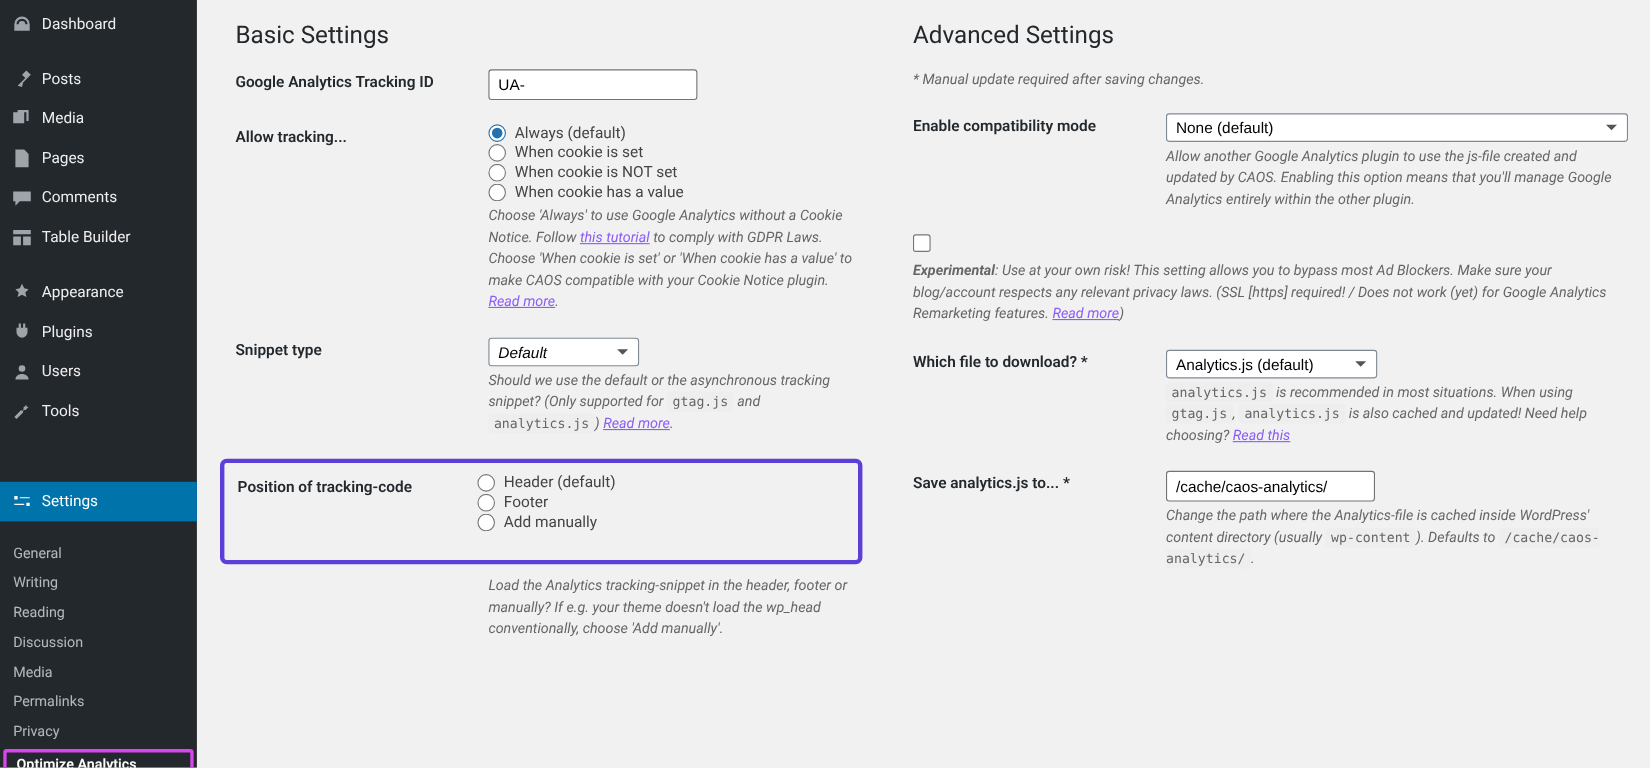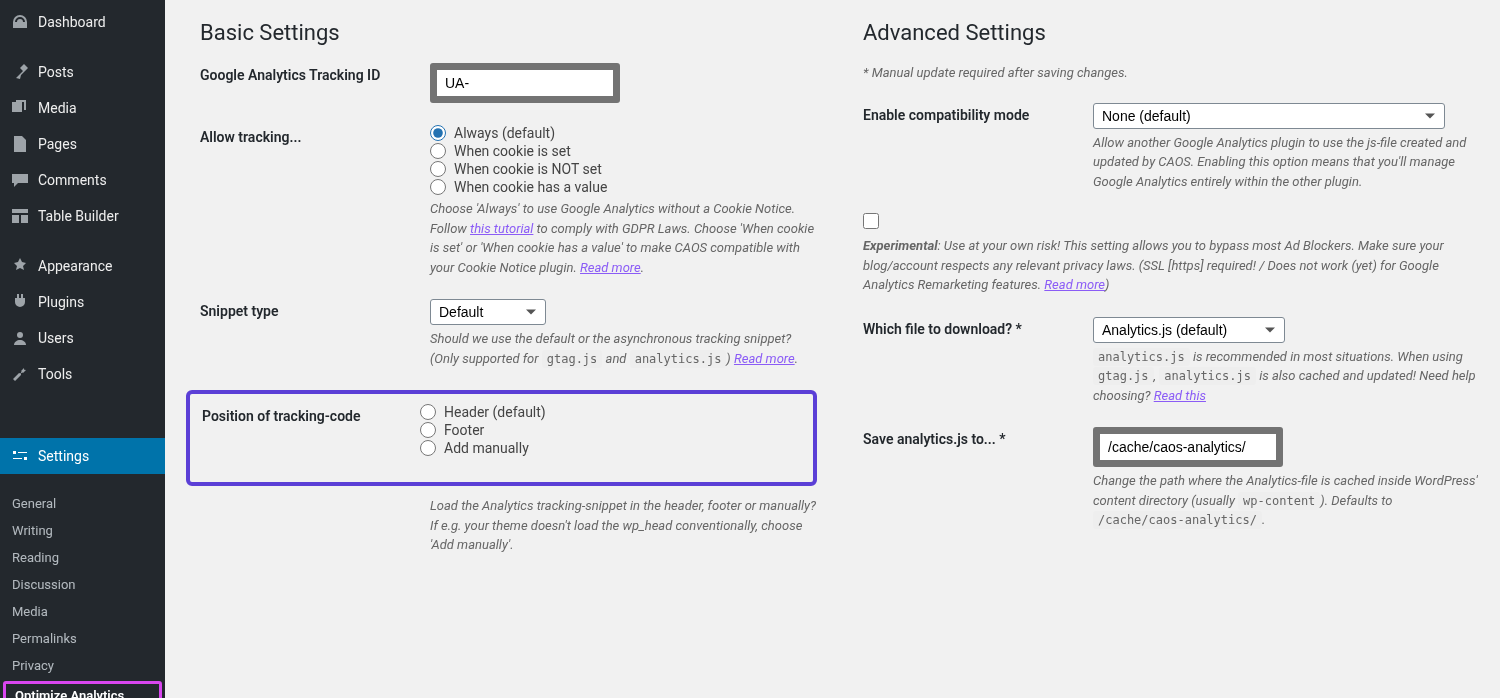--- a/index.html
+++ b/index.html
@@ -7,21 +7,21 @@
   font-family: -apple-system, BlinkMacSystemFont, "Segoe UI", Roboto, sans-serif;
   font-size: 13px;
   color: #444;
   background: #f1f1f1;
   display: flex;
   width: 1500px;
   height: 698px;
   overflow: hidden;
 }
 .sidebar {
-  width: 165px;
+  width: 179px;
   background: #23282d;
   color: #eee;
   flex-shrink: 0;
   padding-top: 4px;
 }
 .menu-item {
   display: flex;
   align-items: center;
   padding: 8px 8px 8px 10px;
   color: #eee;
@@ -77,21 +77,21 @@
 .row-control { flex: 1; }
 .desc {
   color: #666;
   font-style: italic;
   font-size: 13px;
   line-height: 1.5;
   margin-top: 4px;
 }
 .desc a, a.link { color: #8b5cf6; text-decoration: underline; }
 input[type=text] {
-  border: 7px solid #737373;
+  border: 1px solid #737373;
   padding: 5px 8px;
   font-size: 14px;
   border-radius: 3px;
   background: #fff;
   width: 190px;
 }
 select {
   border: 1px solid #7e8993;
   padding: 4px 28px 4px 8px;
   font-size: 14px;
@@ -282,21 +282,21 @@
             </div>
           <p class="desc">
             <span>Choose 'Always' to use Google Analytics without a Cookie Notice. Follow </span><a class="link">this tutorial</a><span> to comply with GDPR Laws. Choose 'When cookie is set' or 'When cookie has a value' to make CAOS compatible with your Cookie Notice plugin. </span><a class="link">Read more</a><span>.</span>
           </p>
         </div>
       </div>
 
       <div class="row">
         <div class="row-label">Snippet type</div>
         <div class="row-control">
-          <span class="select-wrap"><select style="width:116px;"><option>Default</option></select></span>
+          <span class="select-wrap"><select style="width:137px;font-style:italic;"><option>Default</option></select></span>
           <p class="desc">
             <span>Should we use the default or the asynchronous tracking snippet? (Only supported for </span><code>gtag.js</code><span> and </span><code>analytics.js</code><span>) </span><a class="link">Read more</a><span>.</span>
           </p>
         </div>
       </div>
 
       <div class="highlight-box">
         <div class="row">
           <div class="row-label">Position of tracking-code</div>
           <div class="row-control">
@@ -323,21 +323,21 @@
       </div>
     </div>
 
     <div class="col">
       <h2>Advanced Settings</h2>
       <p class="desc" style="margin-bottom:20px;">* Manual update required after saving changes.</p>
 
       <div class="row">
         <div class="row-label">Enable compatibility mode</div>
         <div class="row-control">
-          <span class="select-wrap"><select style="width:352px;"><option>None (default)</option></select></span>
+          <span class="select-wrap"><select style="width:420px;"><option>None (default)</option></select></span>
           <p class="desc">Allow another Google Analytics plugin to use the js-file created and updated by CAOS. Enabling this option means that you'll manage Google Analytics entirely within the other plugin.</p>
         </div>
       </div>
 
       <div class="row">
         <div class="row-control">
           <input type="checkbox" class="checkbox-input" style="">
           <p class="desc">
             <strong>Experimental</strong><span>: Use at your own risk! This setting allows you to bypass most Ad Blockers. Make sure your blog/account respects any relevant privacy laws. (SSL [https] required! / Does not work (yet) for Google Analytics Remarketing features. </span><a class="link">Read more</a><span>)</span>
           </p>

